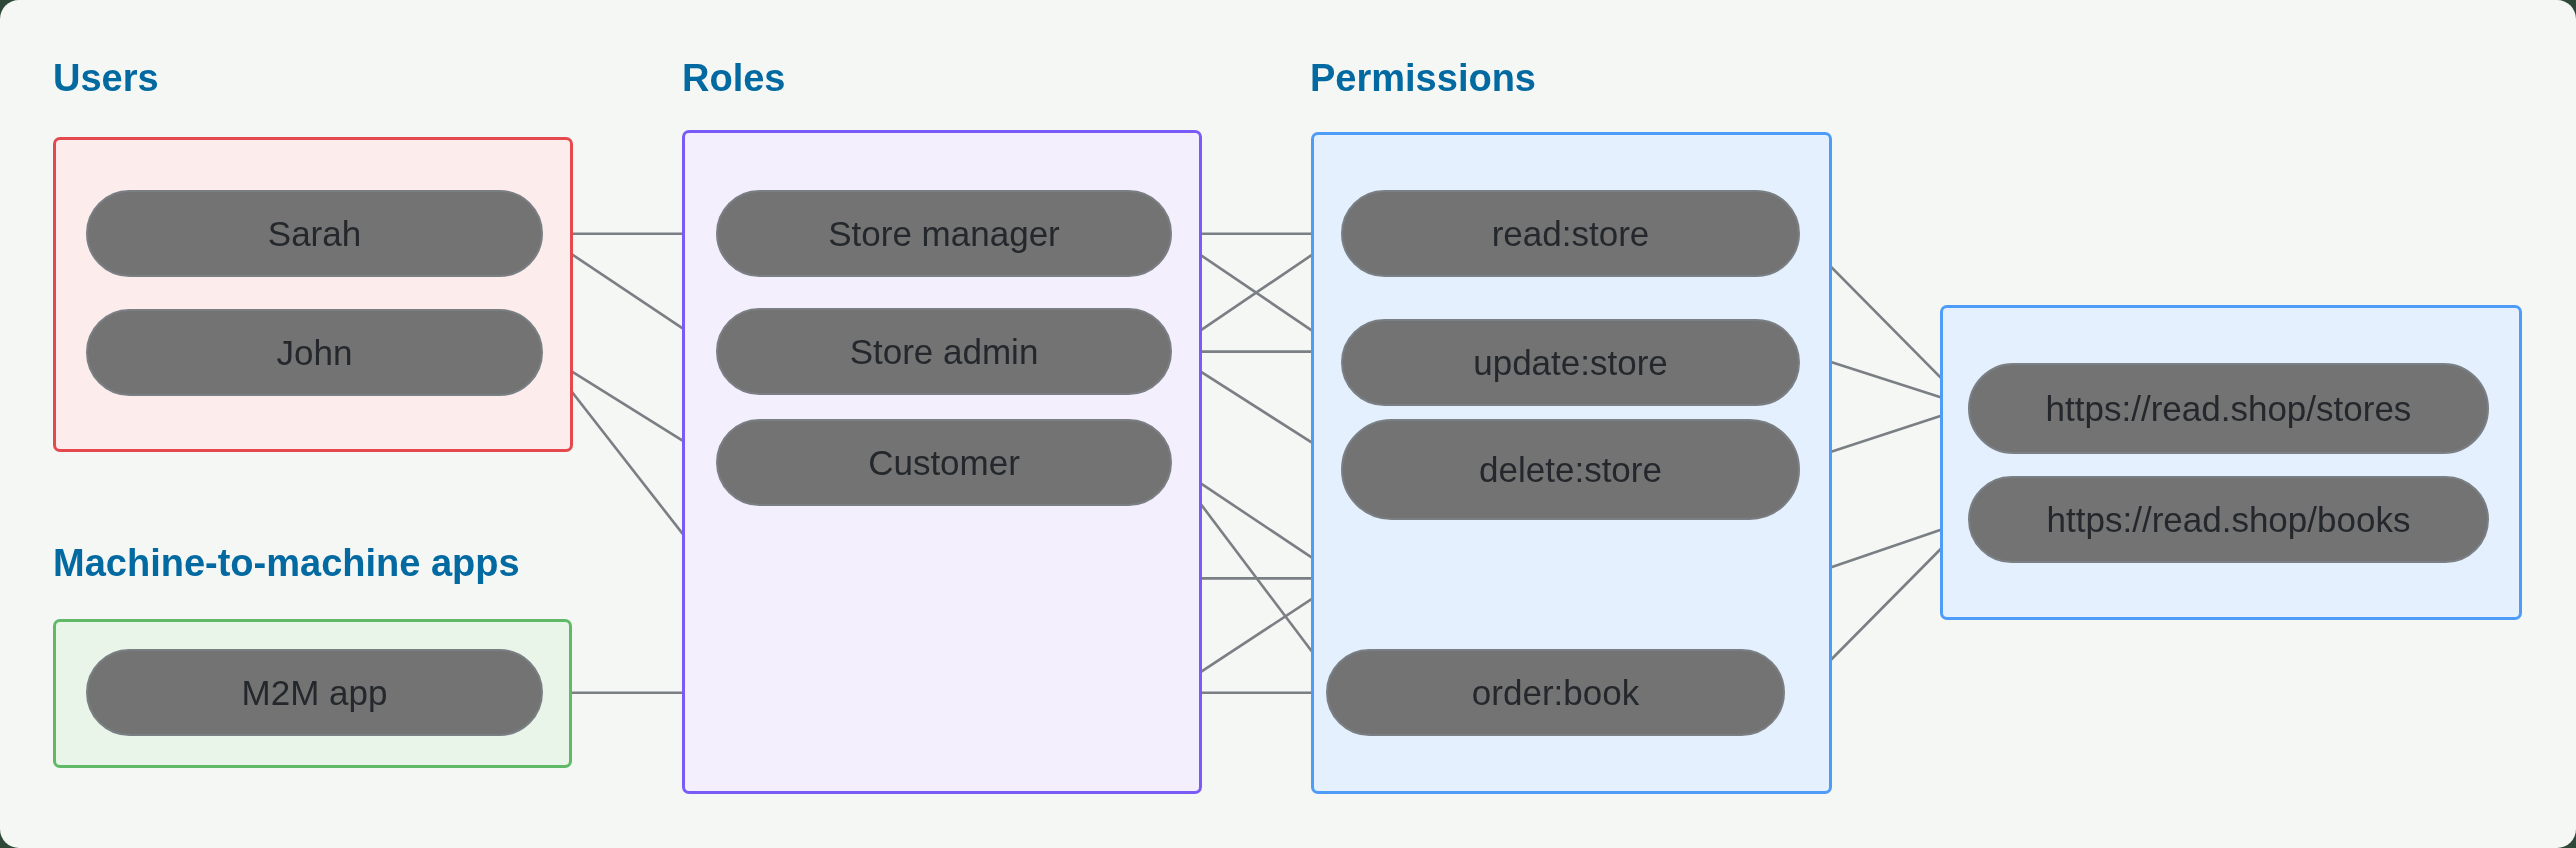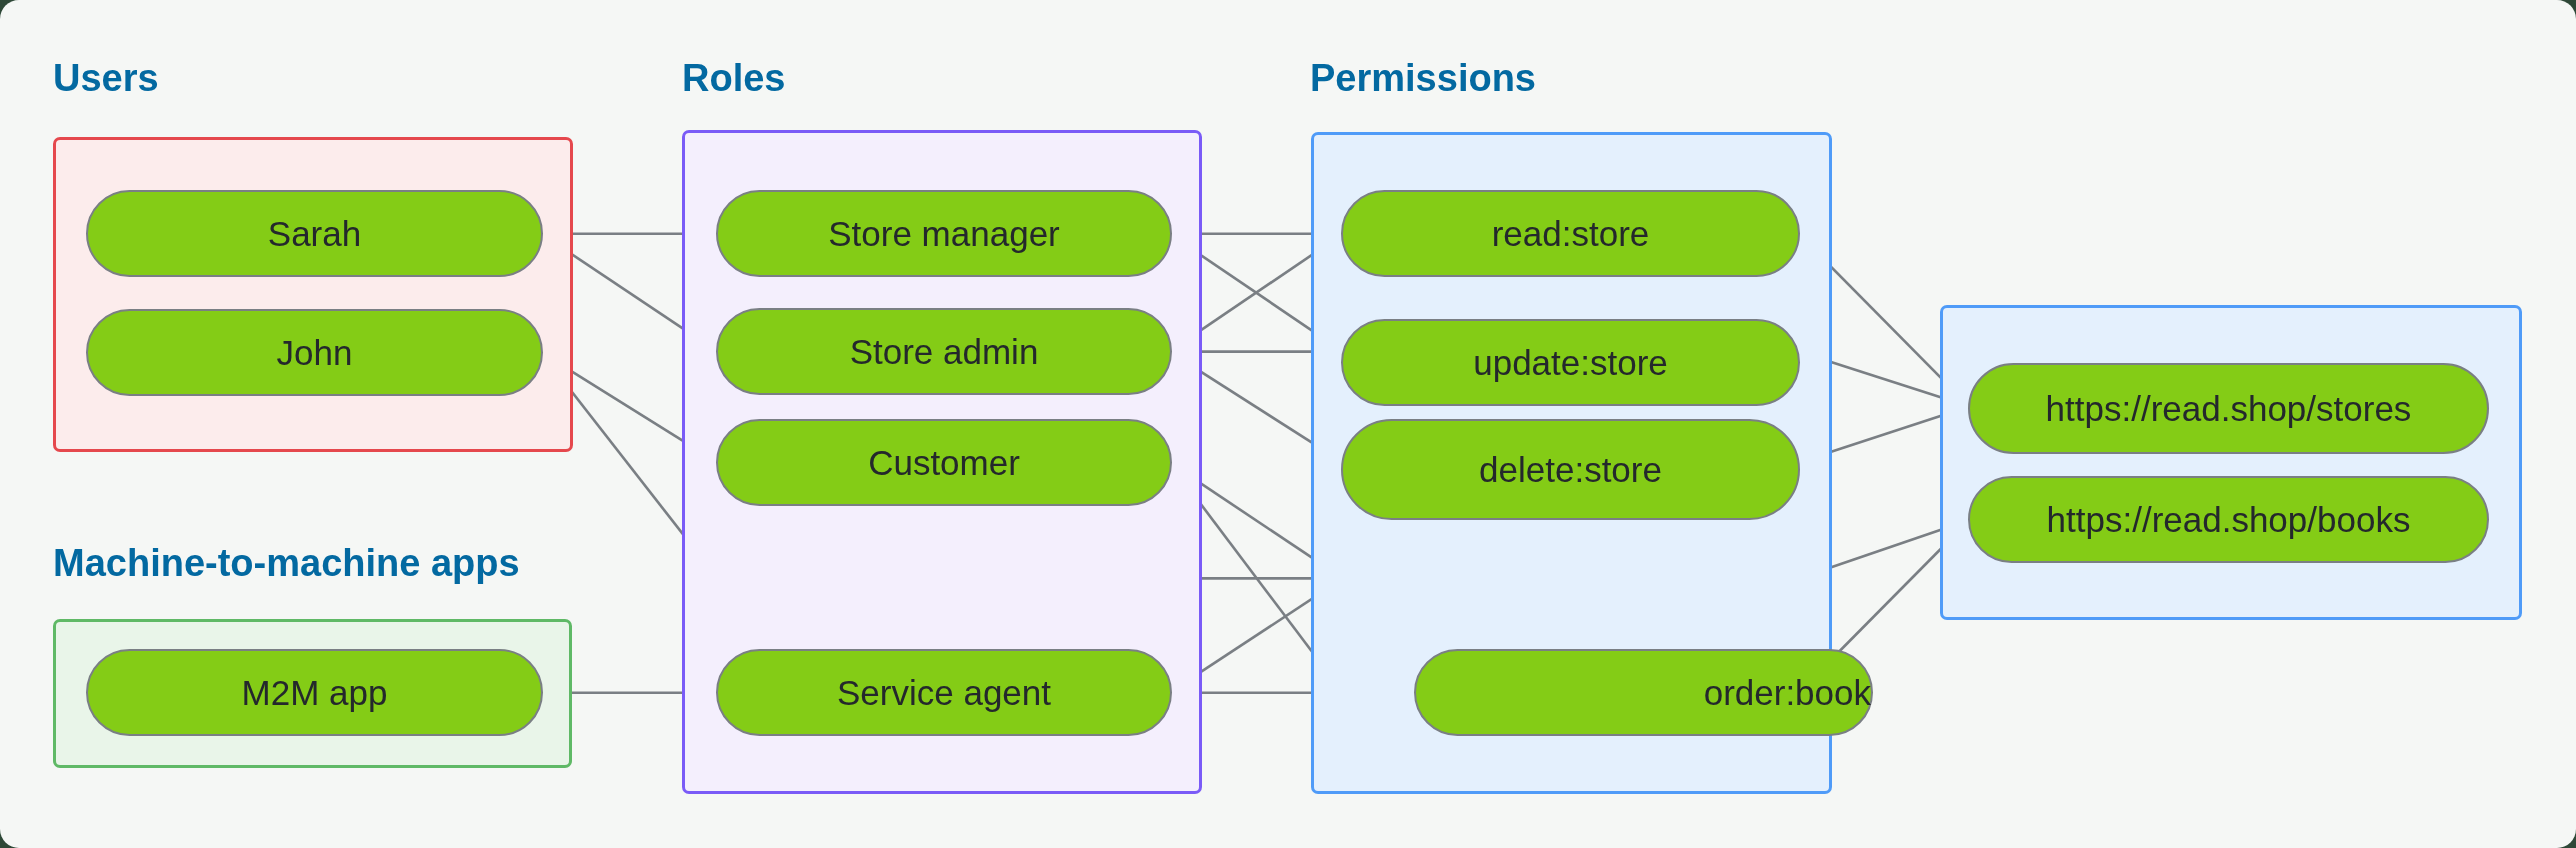--- a/index.html
+++ b/index.html
@@ -31,21 +31,21 @@
   }
   .group-box {
     position: absolute;
     box-sizing: border-box;
     border: 3.5px solid #000;
     border-radius: 7px;
   }
   .pill {
     position: absolute;
     box-sizing: border-box;
-    background: #84cc16;
+    background: #737373;
     border: 2.6px solid #7a7f84;
     border-radius: 872px;
     display: flex;
     align-items: center;
     justify-content: center;
     font-size: 35px;
     color: #24282c;
     white-space: nowrap;
   }
 </style>
@@ -107,33 +107,30 @@
     </div>
     <div class="pill" style="left: 716px; top: 190px; width: 456px; height: 87px;">
       <span>Store manager</span>
     </div>
     <div class="pill" style="left: 716px; top: 308px; width: 456px; height: 87px;">
       <span>Store admin</span>
     </div>
     <div class="pill" style="left: 716px; top: 419px; width: 456px; height: 87px;">
       <span>Customer</span>
     </div>
-    <div class="pill" style="left: 716px; top: 649px; width: 456px; height: 87px;">
-      <span>Service agent</span>
-    </div>
     <div class="pill" style="left: 1341px; top: 190px; width: 459px; height: 87px;">
       <span>read:store</span>
     </div>
     <div class="pill" style="left: 1341px; top: 308px; width: 459px; height: 87px; margin-top: 11px;">
       <span>update:store</span>
     </div>
     <div class="pill" style="left: 1341px; top: 419px; width: 459px; height: 101px;">
       <span>delete:store</span>
     </div>
-    <div class="pill" style="left: 1414px; top: 649px; width: 459px; height: 87px; justify-content: flex-end;">
+    <div class="pill" style="left: 1326px; top: 649px; width: 459px; height: 87px;">
       <span>order:book</span>
     </div>
     <div class="pill" style="left: 1968px; top: 363px; width: 521px; height: 91px;">
       <span>https://read.shop/stores</span>
     </div>
     <div class="pill" style="left: 1968px; top: 476px; width: 521px; height: 87px;">
       <span>https://read.shop/books</span>
     </div>
     <div class="section-label" style="left: 53px; top: 58px;">Users</div>
     <div class="section-label" style="left: 682px; top: 58px;">Roles</div>

